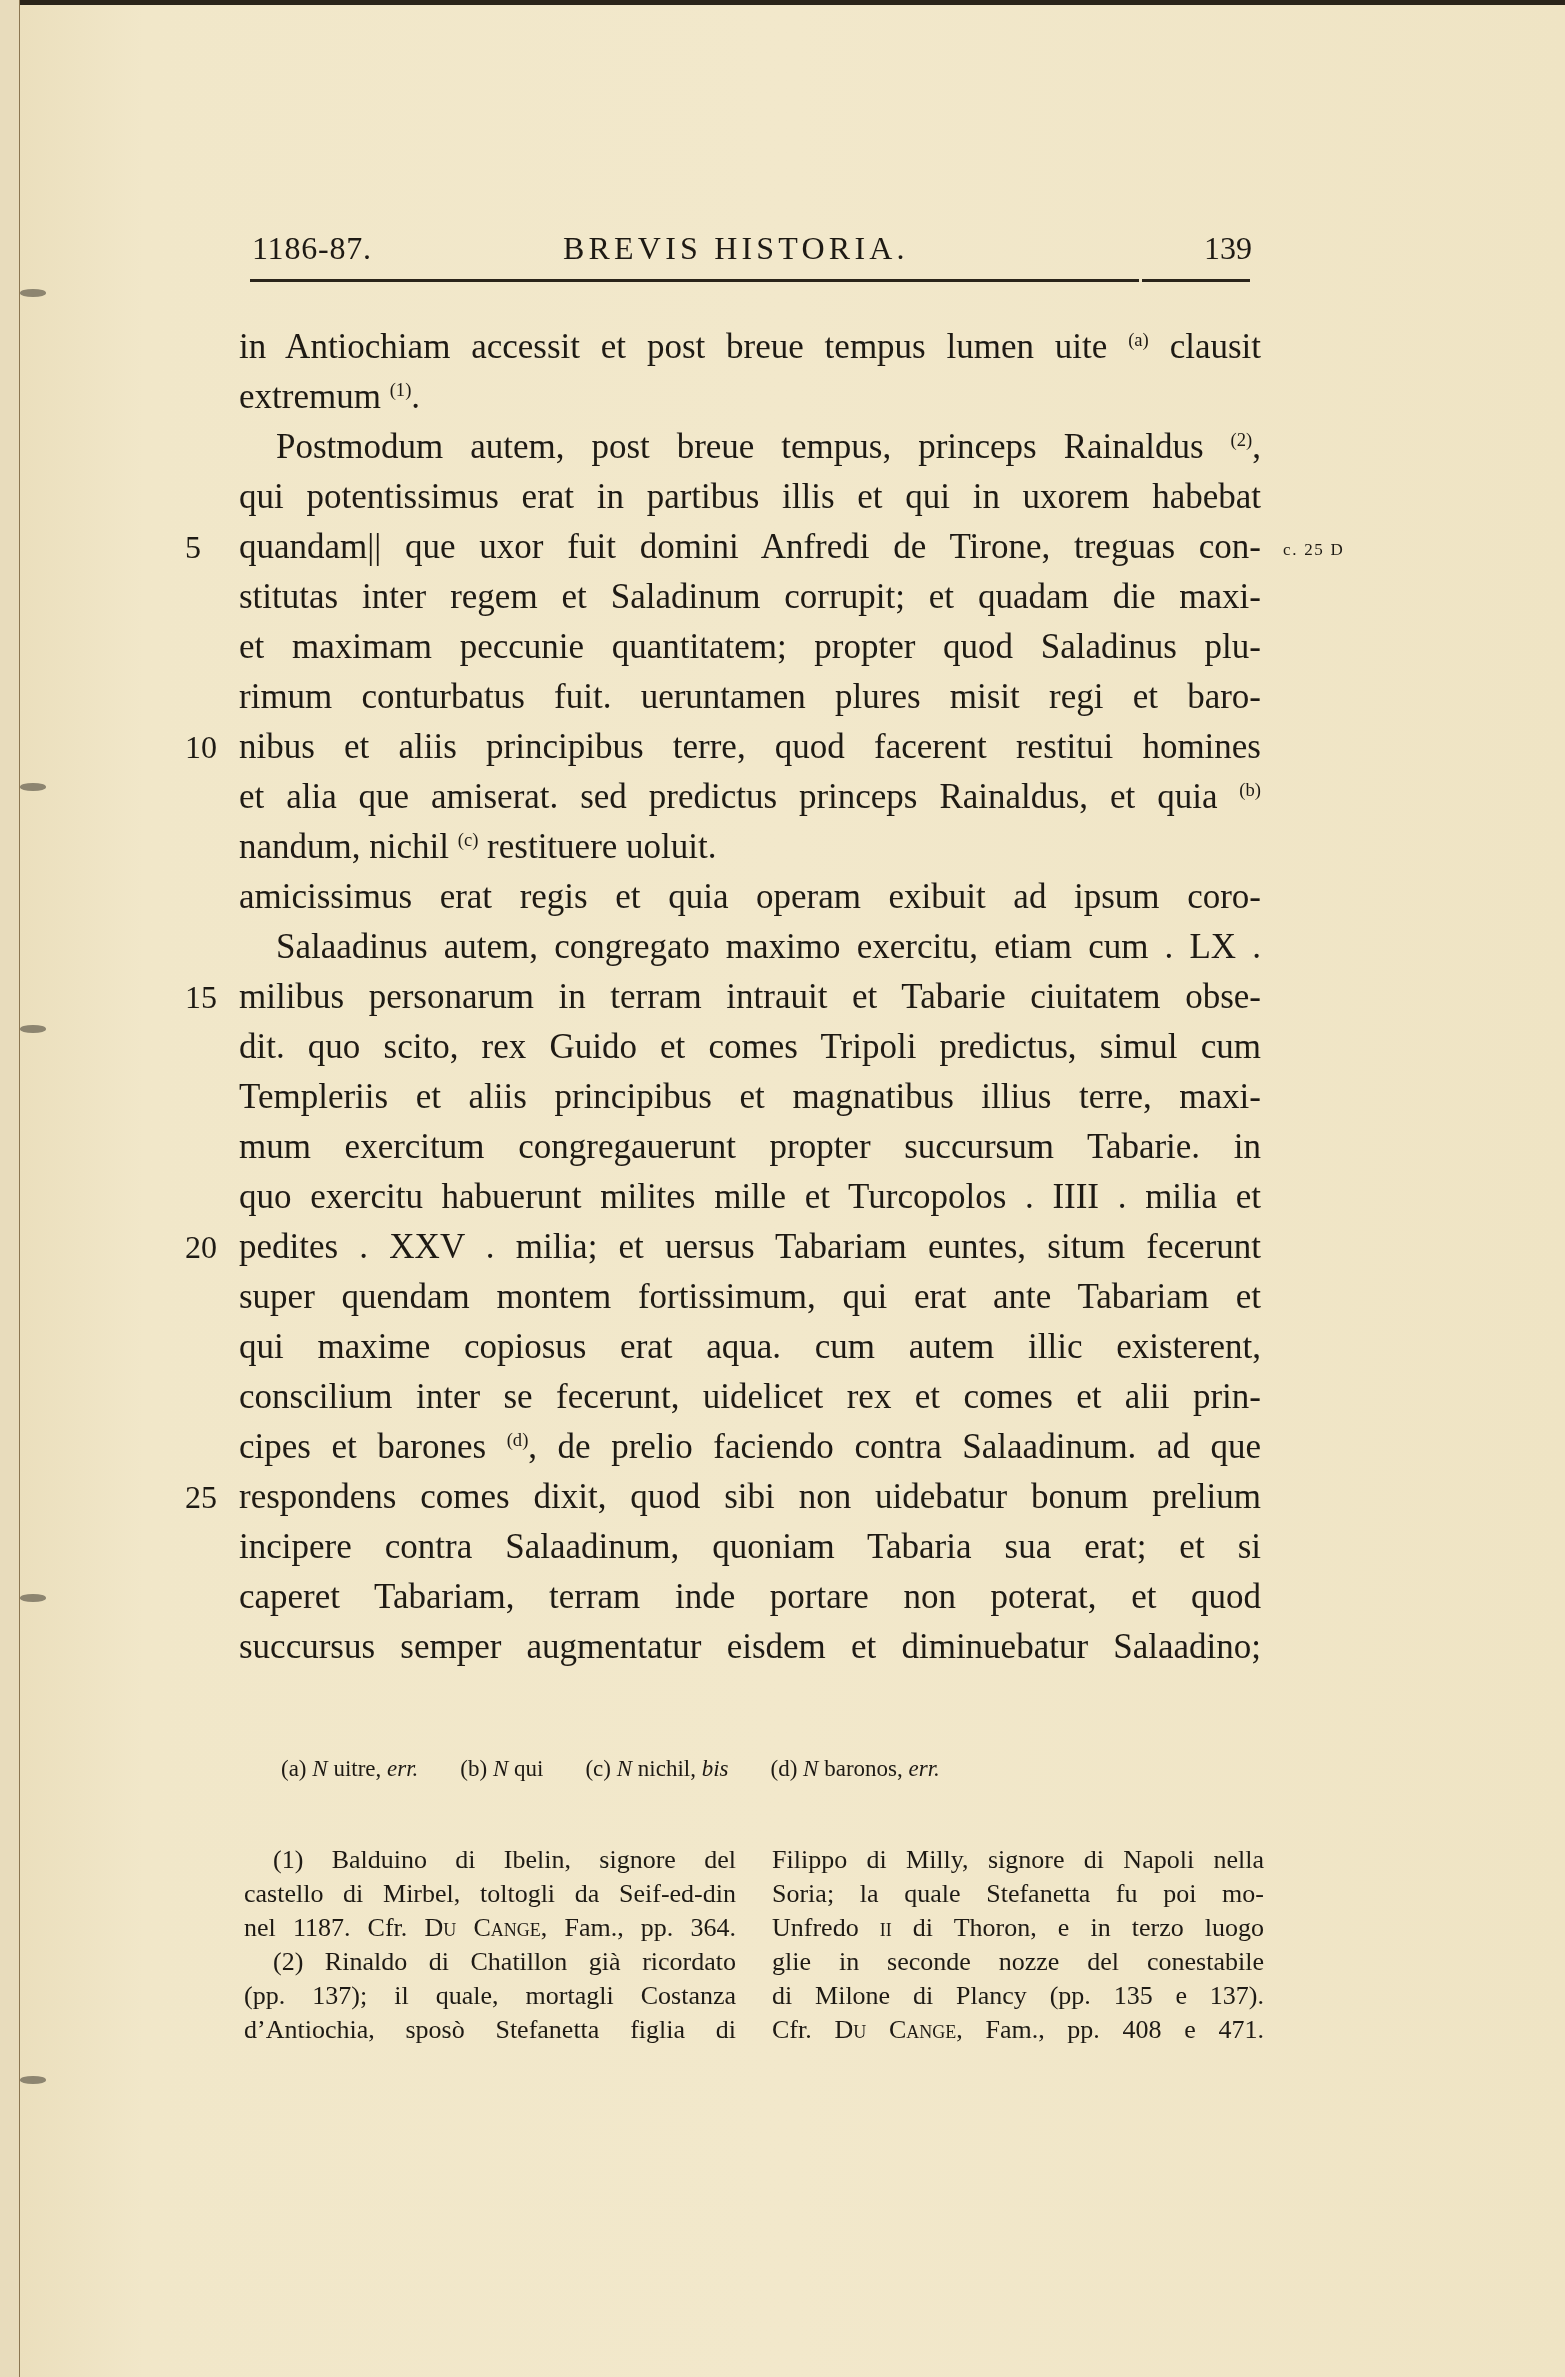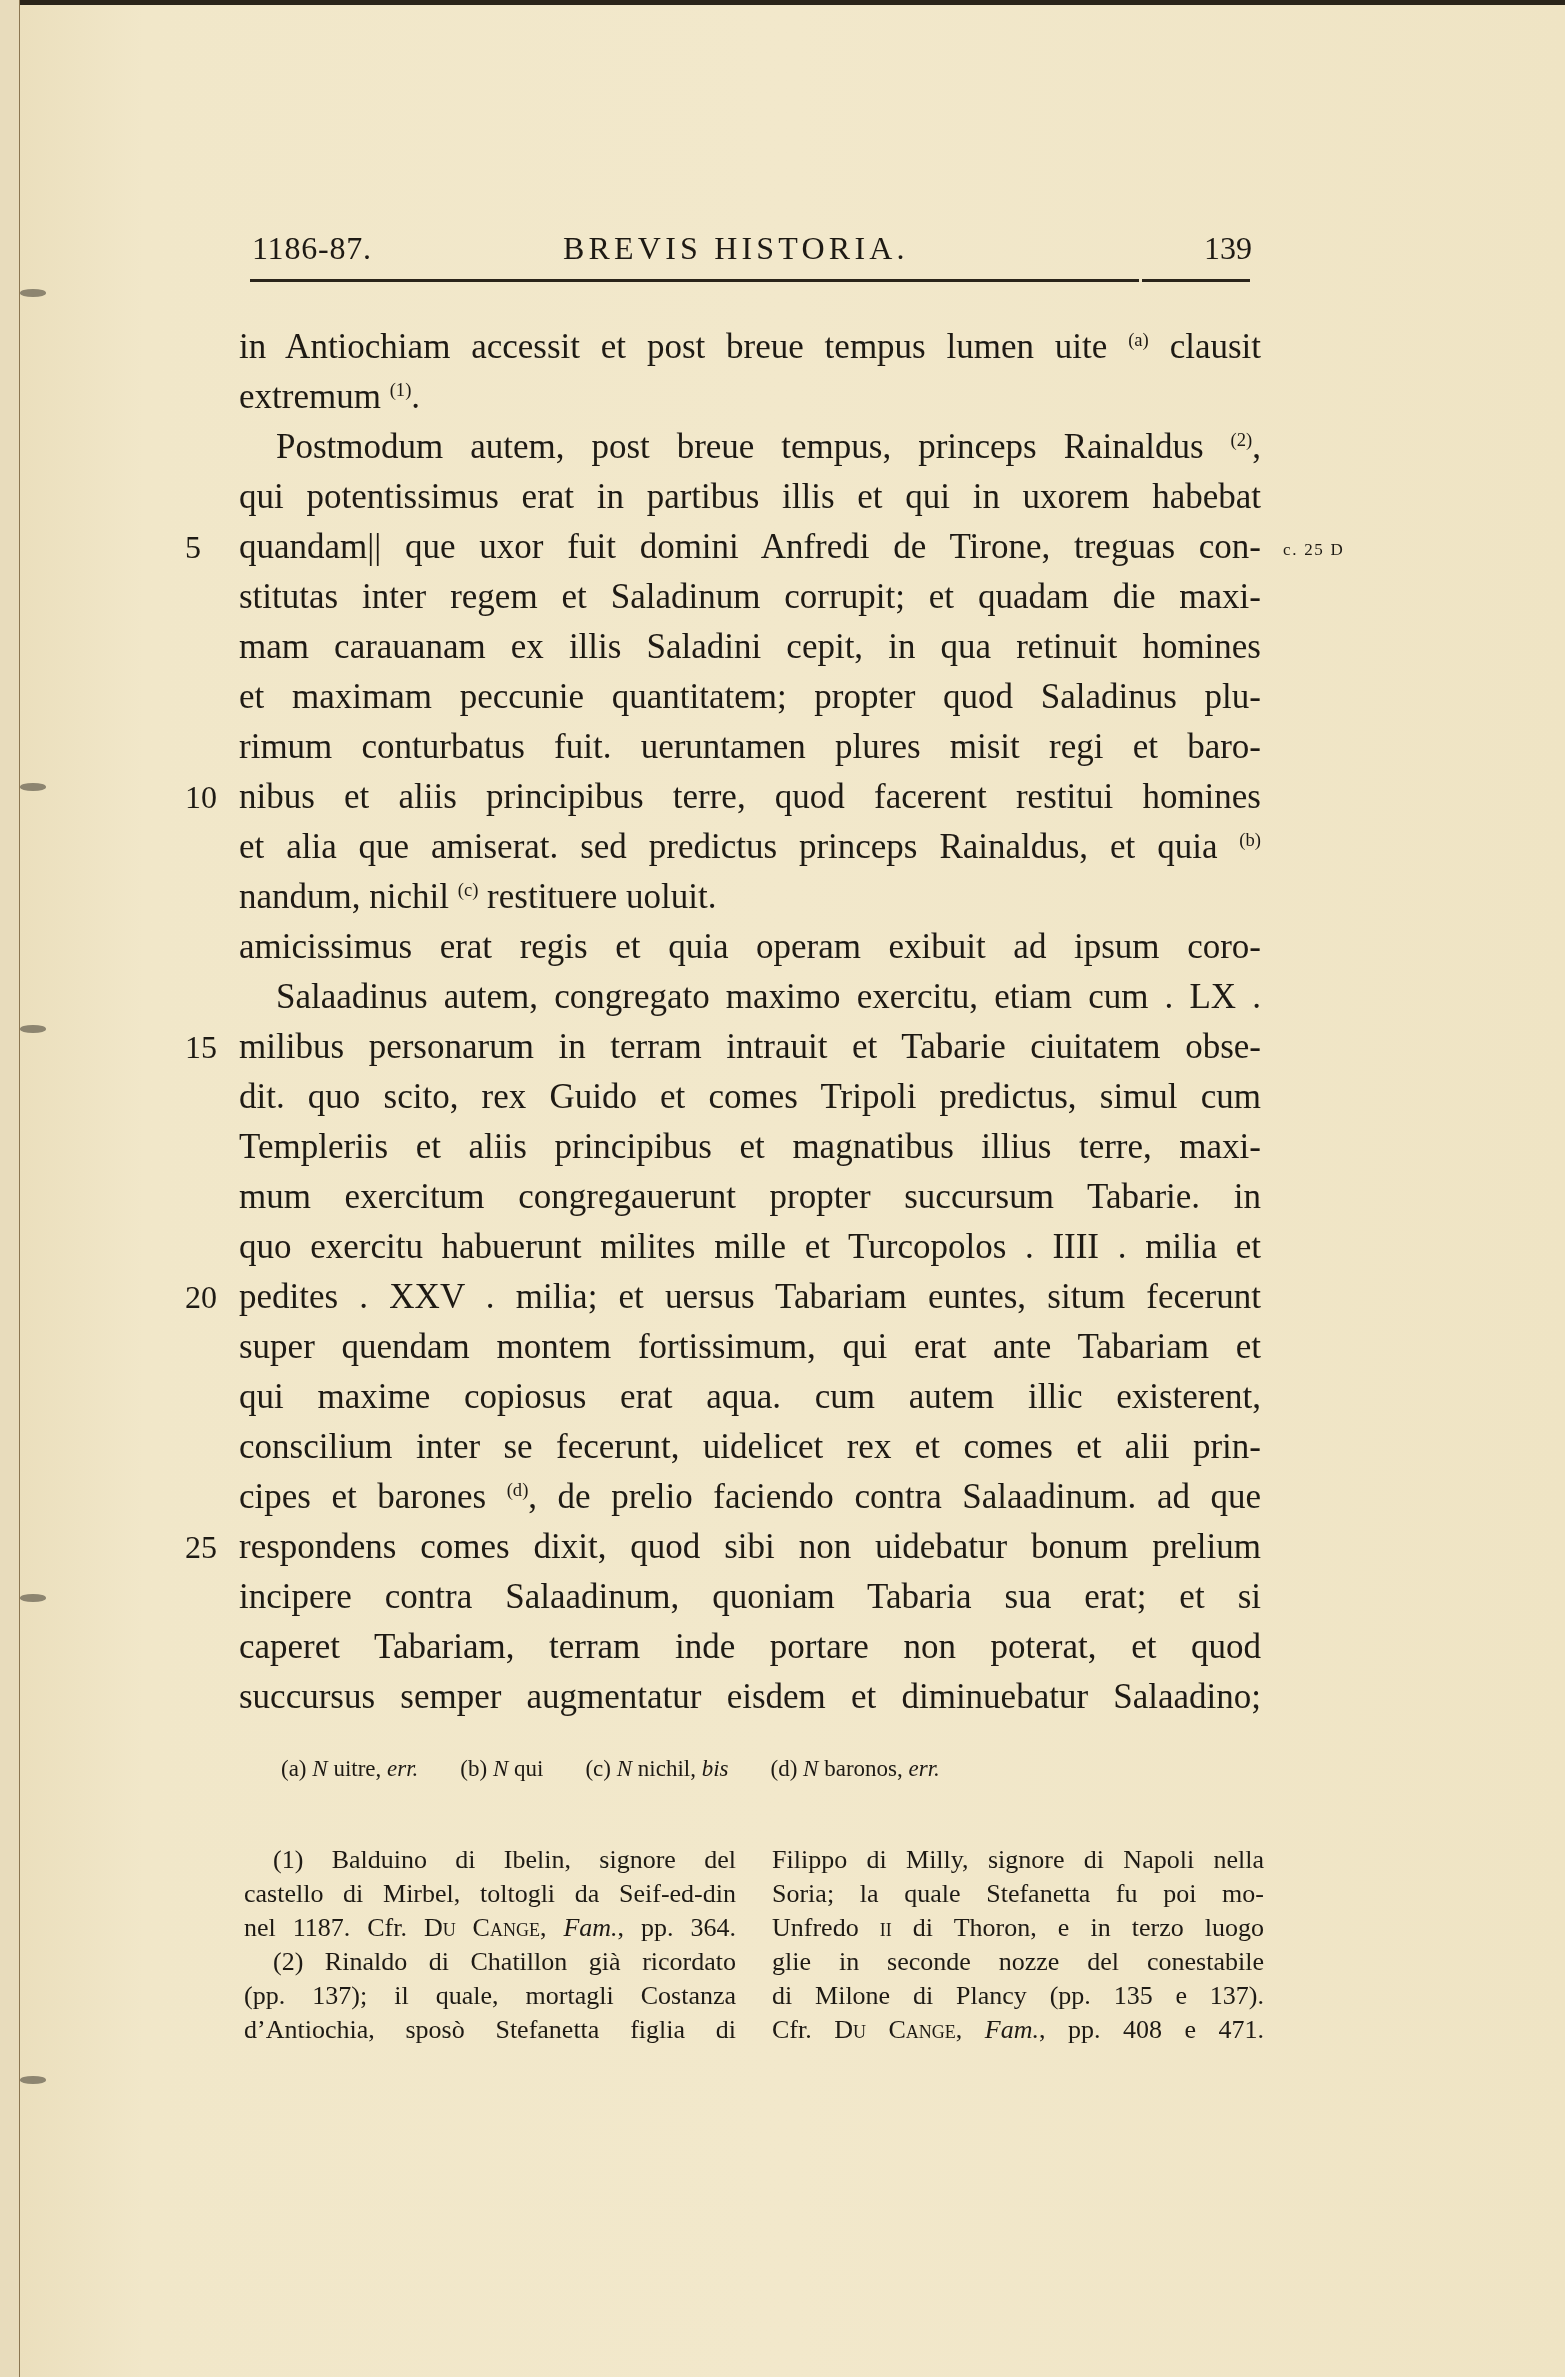--- a/index.html
+++ b/index.html
@@ -44,21 +44,21 @@
 
   .notes { position: absolute; left: 244px; top: 1843px; width: 1025px; font-size: 26px; }
   .col { position: absolute; top: 0; width: 492px; }
   .col.left { left: 0; }
   .col.right { left: 528px; }
   .nline {
     height: 34px; line-height: 34px; text-align: justify; text-align-last: justify; white-space: nowrap;
   }
   .nline.indent { padding-left: 29px; }
   .sc { font-variant: small-caps; }
-  .it { font-style: italic; }
+  .it { }
 </style>
 </head>
 <body>
 
 <div class="top-bar"></div>
 <div class="binding-strip"></div>
 
 <div class="page">
   <div class="stitch" style="top:284px"></div>
   <div class="stitch" style="top:778px"></div>
@@ -75,21 +75,20 @@
 <div class="head-rule"></div>
 <div class="head-rule-gap"></div>
 
 <div class="main-text" id="main-text">
     <div class="line"><span>in Antiochiam accessit et post breue tempus lumen uite </span><sup class="fn">(a)</sup><span> clausit</span></div>
     <div class="line last"><span>extremum </span><sup class="fn">(1)</sup><span>.</span></div>
     <div class="line indent"><span>Postmodum autem, post breue tempus, princeps Rainaldus </span><sup class="fn">(2)</sup><span>,</span></div>
     <div class="line"><span>qui potentissimus erat in partibus illis et qui in uxorem habebat</span></div>
     <div class="line"><span class="line-num">5</span><span class="margin-note">c. 25 D</span><span>quandam|| que uxor fuit domini Anfredi de Tirone, treguas con-</span></div>
     <div class="line"><span>stitutas inter regem et Saladinum corrupit; et quadam die maxi-</span></div>
-    <div class="line"><span>mam carauanam ex illis Saladini cepit, in qua retinuit homines</span></div>
     <div class="line"><span>et maximam peccunie quantitatem; propter quod Saladinus plu-</span></div>
     <div class="line"><span>rimum conturbatus fuit.   ueruntamen plures misit regi et baro-</span></div>
     <div class="line"><span class="line-num">10</span><span>nibus et aliis principibus terre, quod facerent restitui homines</span></div>
     <div class="line"><span>et alia que amiserat.   sed predictus princeps Rainaldus, et quia </span><sup class="fn">(b)</sup></div>
     <div class="line last"><span>nandum, nichil </span><sup class="fn">(c)</sup><span> restituere uoluit.</span></div>
     <div class="line"><span>amicissimus erat regis et quia operam exibuit ad ipsum coro-</span></div>
     <div class="line indent"><span>Salaadinus autem, congregato maximo exercitu, etiam cum . LX .</span></div>
     <div class="line"><span class="line-num">15</span><span>milibus personarum in terram intrauit et Tabarie ciuitatem obse-</span></div>
     <div class="line"><span>dit.   quo scito, rex Guido et comes Tripoli predictus, simul cum</span></div>
     <div class="line"><span>Templeriis et aliis principibus et magnatibus illius terre, maxi-</span></div>

